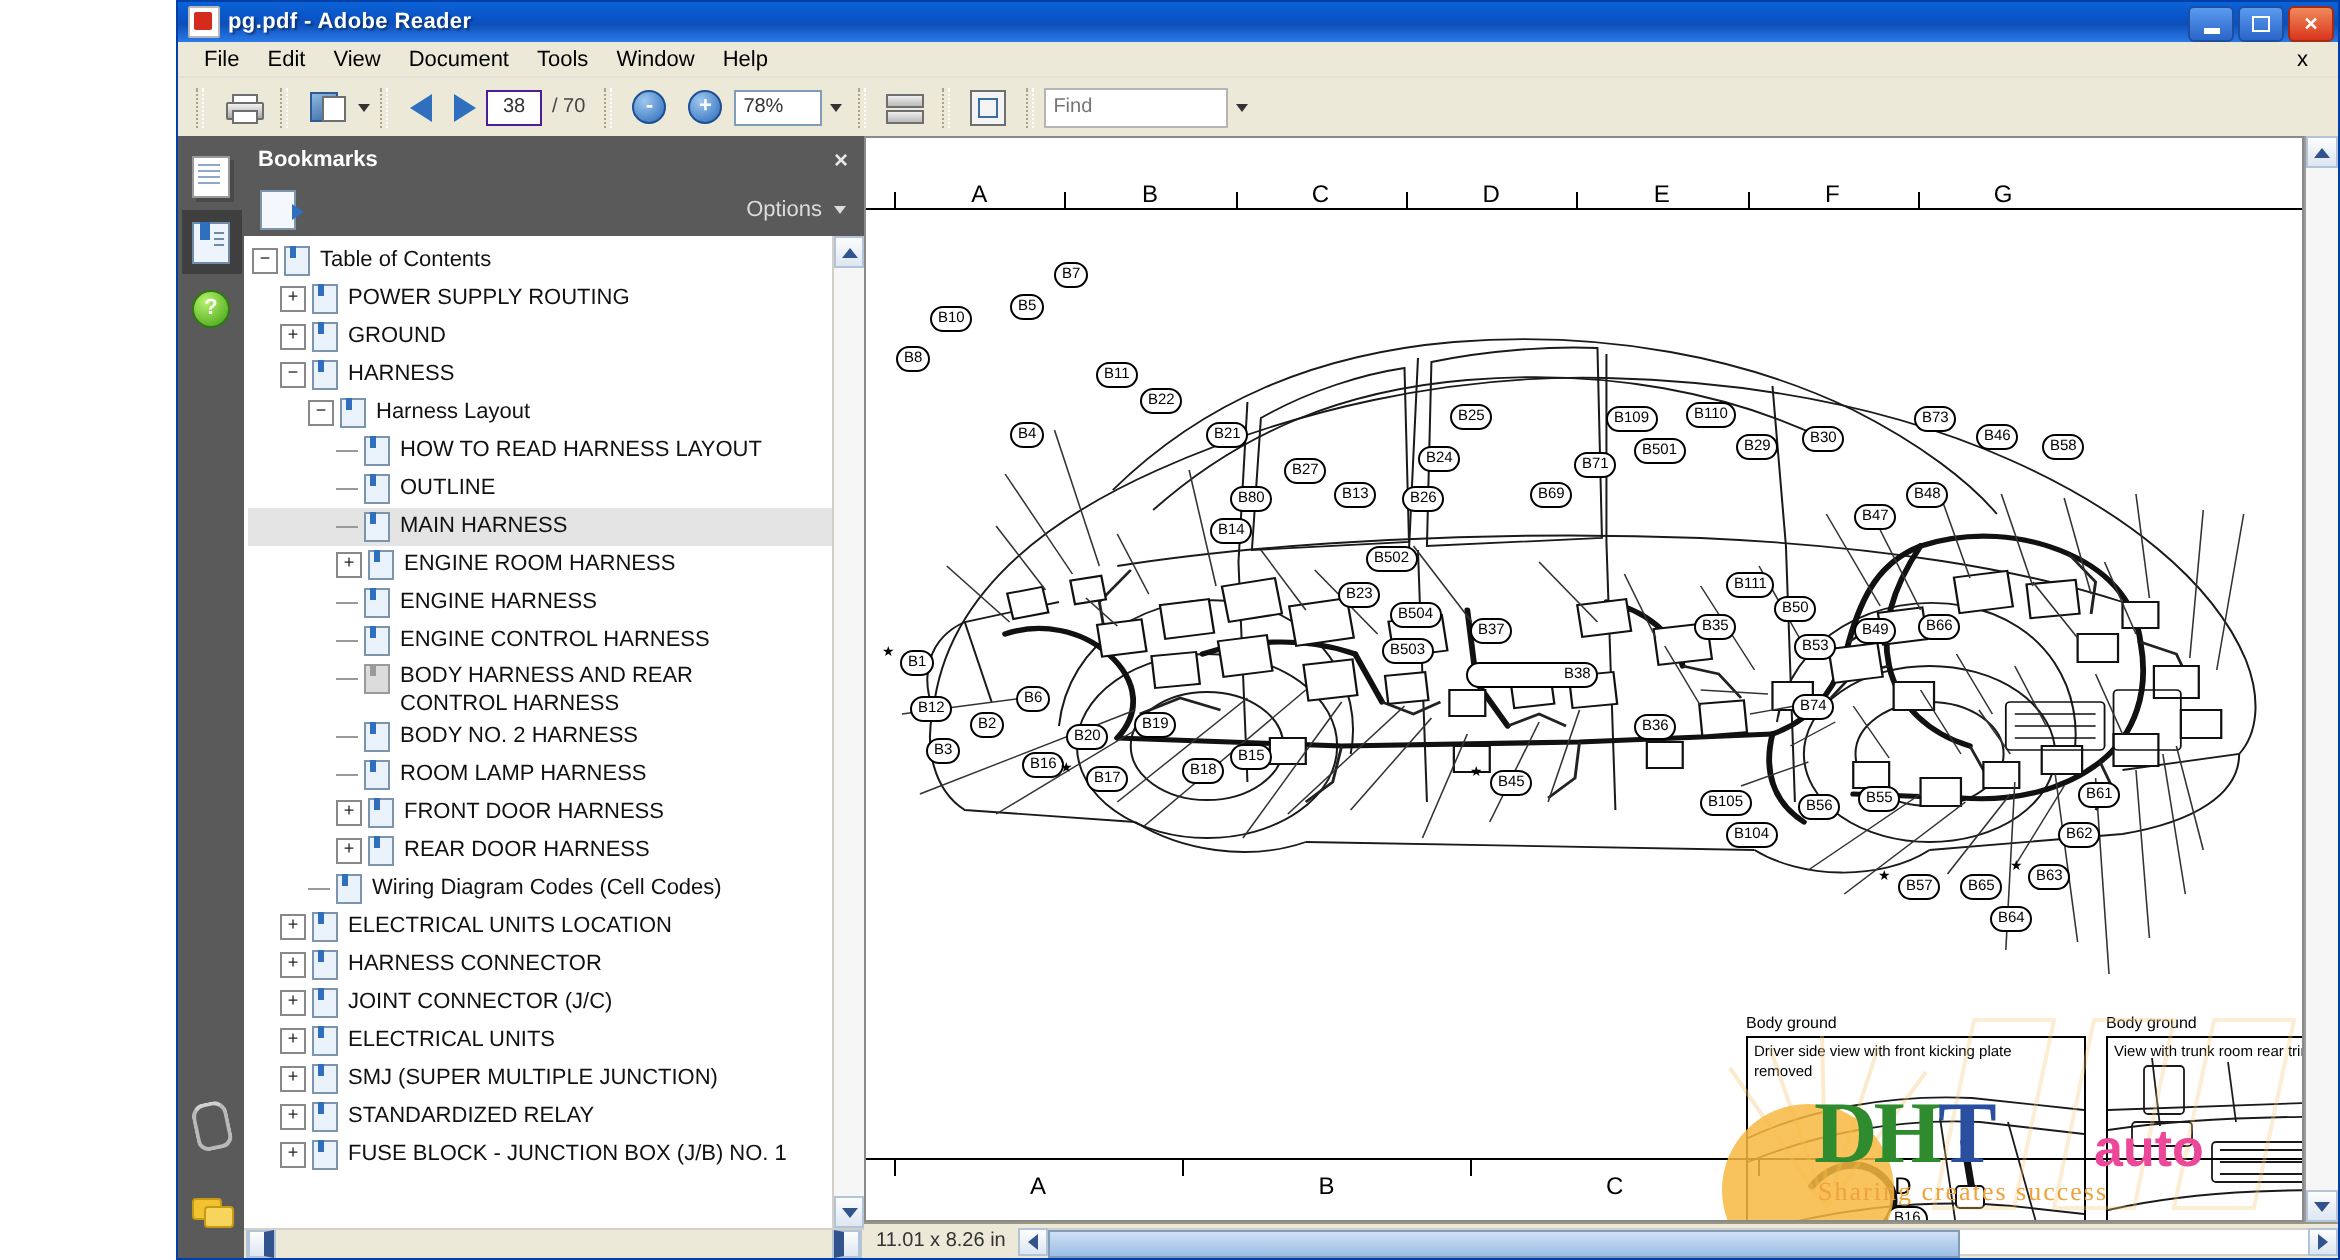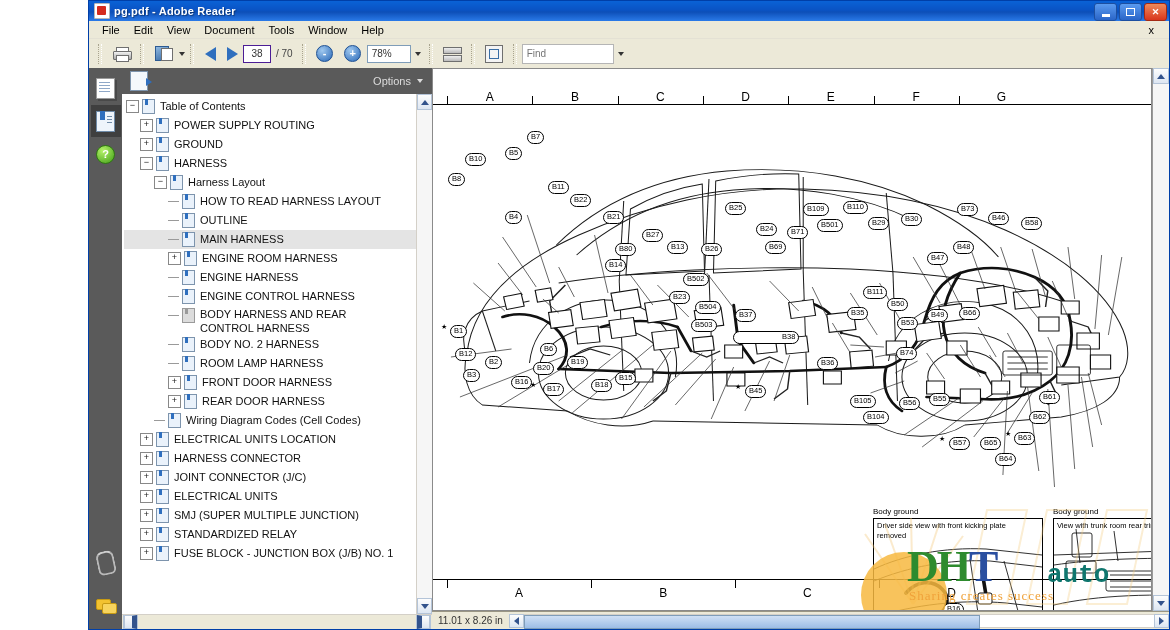--- a/index.html
+++ b/index.html
@@ -141,21 +141,21 @@
   .carsvg{position:absolute;left:0;top:36px;width:100%;height:395px;}
   .detailbox{position:absolute;border:1px solid #000;background:#fff;overflow:hidden;}
   .dlabel{position:absolute;font-size:8px;color:#000;}
   .dtext{position:absolute;font-size:7.5px;line-height:9.5px;color:#000;}
 
   
   .wm{position:absolute;right:0;bottom:0;width:300px;height:90px;pointer-events:none;}
   .wm .sun{position:absolute;left:10px;bottom:-28px;width:86px;height:86px;border-radius:50%;background:#f7b93f;opacity:.85;}
   .wm .dht{position:absolute;left:56px;bottom:18px;font-size:44px;font-weight:bold;letter-spacing:-2px;font-family:"Liberation Serif",serif;}
   .wm .d{color:#2e8b2e;}.wm .h{color:#2e8b2e;}.wm .t{color:#2a4fa0;}
-  .wm .auto{position:absolute;left:196px;bottom:20px;font-size:26px;font-weight:bold;color:#0f766e;font-family:Liberation Mono, monospace;}
+  .wm .auto{position:absolute;left:196px;bottom:20px;font-size:26px;font-weight:bold;color:#ec4899;font-family:Liberation Sans, sans-serif;}
   .wm .tag{position:absolute;left:58px;bottom:6px;font-size:13px;color:#f0a23a;letter-spacing:1px;font-family:"Liberation Serif",serif;}
   .wmlines{position:absolute;right:0;bottom:0;width:300px;height:110px;opacity:.5;}
 </style>
 </head>
 <body>
 
 <div class="leftvoid"></div>
 
 <div class="app">
 
@@ -260,20 +260,24 @@
         <div class="railtab">
             <div class="cmtico">
               <div class="c1"></div>
               <div class="c2"></div>
             </div>
           </div>
       </div>
     </div>
 
     <div class="bmpanel">
+      <div class="bmhead">
+        <div class="t">Bookmarks</div>
+        <div class="x">×</div>
+      </div>
       <div class="bmtools">
         <div class="bmtool-ico"></div>
         <div class="optwrap">
           <span>Options</span>
           <span class="caret"></span>
         </div>
       </div>
       <div class="bmtree">
         <div class="treescroll" id="tree">
             <div class="row" style="padding-left: 2px;">
@@ -619,21 +623,21 @@
               <div class="bub" style="left: 15px; top: 104px;">B8</div>
               <div class="bub" style="left: 115px; top: 112px;">B11</div>
               <div class="bub" style="left: 137px; top: 125px;">B22</div>
               <div class="bub" style="left: 72px; top: 142px;">B4</div>
               <div class="bub" style="left: 170px; top: 142px;">B21</div>
               <div class="bub" style="left: 209px; top: 160px;">B27</div>
               <div class="bub" style="left: 182px; top: 174px;">B80</div>
               <div class="bub" style="left: 234px; top: 172px;">B13</div>
               <div class="bub" style="left: 268px; top: 174px;">B26</div>
               <div class="bub" style="left: 292px; top: 133px;">B25</div>
-              <div class="bub" style="left: 276px; top: 154px; margin-left: 47px;">B24</div>
+              <div class="bub" style="left: 276px; top: 154px;">B24</div>
               <div class="bub" style="left: 172px; top: 190px;">B14</div>
               <div class="bub" style="left: 250px; top: 204px;">B502</div>
               <div class="bub" style="left: 236px; top: 222px;">B23</div>
               <div class="bub" style="left: 262px; top: 232px;">B504</div>
               <div class="bub" style="left: 258px; top: 250px;">B503</div>
               <div class="bub" style="left: 302px; top: 240px;">B37</div>
               <div class="bub" style="left: 300px; top: 262px; padding-left: 48px;">B38</div>
               <div class="bub" style="left: 332px; top: 172px;">B69</div>
               <div class="bub" style="left: 354px; top: 157px;">B71</div>
               <div class="bub" style="left: 370px; top: 134px;">B109</div>
@@ -661,21 +665,21 @@
               <div class="bub" style="left: 606px; top: 322px;">B61</div>
               <div class="bub" style="left: 596px; top: 342px;">B62</div>
               <div class="bub" style="left: 581px; top: 363px;">B63</div>
               <div class="bub" style="left: 562px; top: 384px;">B64</div>
               <div class="bub" style="left: 547px; top: 368px;">B65</div>
               <div class="bub" style="left: 516px; top: 368px;">B57</div>
               <div class="bub" style="left: 17px; top: 256px;">B1</div>
               <div class="bub" style="left: 22px; top: 279px;">B12</div>
               <div class="bub" style="left: 52px; top: 287px;">B2</div>
               <div class="bub" style="left: 30px; top: 300px;">B3</div>
-              <div class="bub" style="left: 75px; top: 274px; margin-left: 32px;">B6</div>
+              <div class="bub" style="left: 75px; top: 274px;">B6</div>
               <div class="bub" style="left: 78px; top: 307px;">B16</div>
               <div class="bub" style="left: 110px; top: 314px;">B17</div>
               <div class="bub" style="left: 100px; top: 293px;">B20</div>
               <div class="bub" style="left: 134px; top: 287px;">B19</div>
               <div class="bub" style="left: 158px; top: 310px;">B18</div>
               <div class="bub" style="left: 182px; top: 303px;">B15</div>
               <div class="bub" style="left: 312px; top: 316px;">B45</div>
               <div class="star" style="left: 8px; top: 254px;">★</div>
               <div class="star" style="left: 97px; top: 312px;">★</div>
               <div class="star" style="left: 302px; top: 314px;">★</div>

